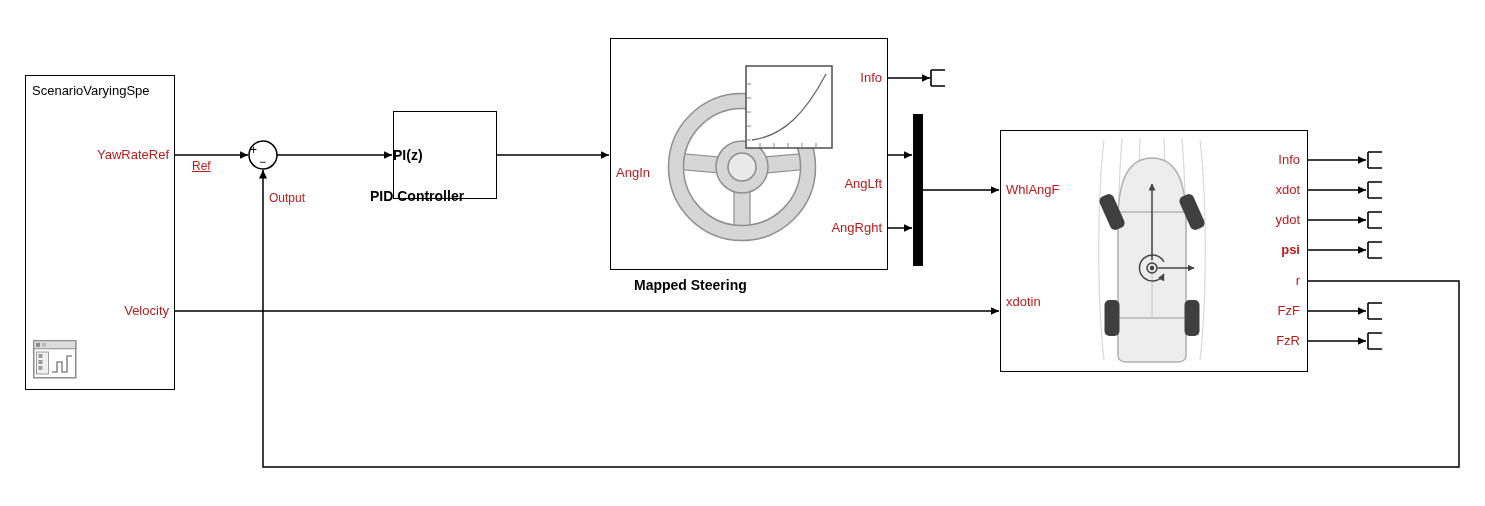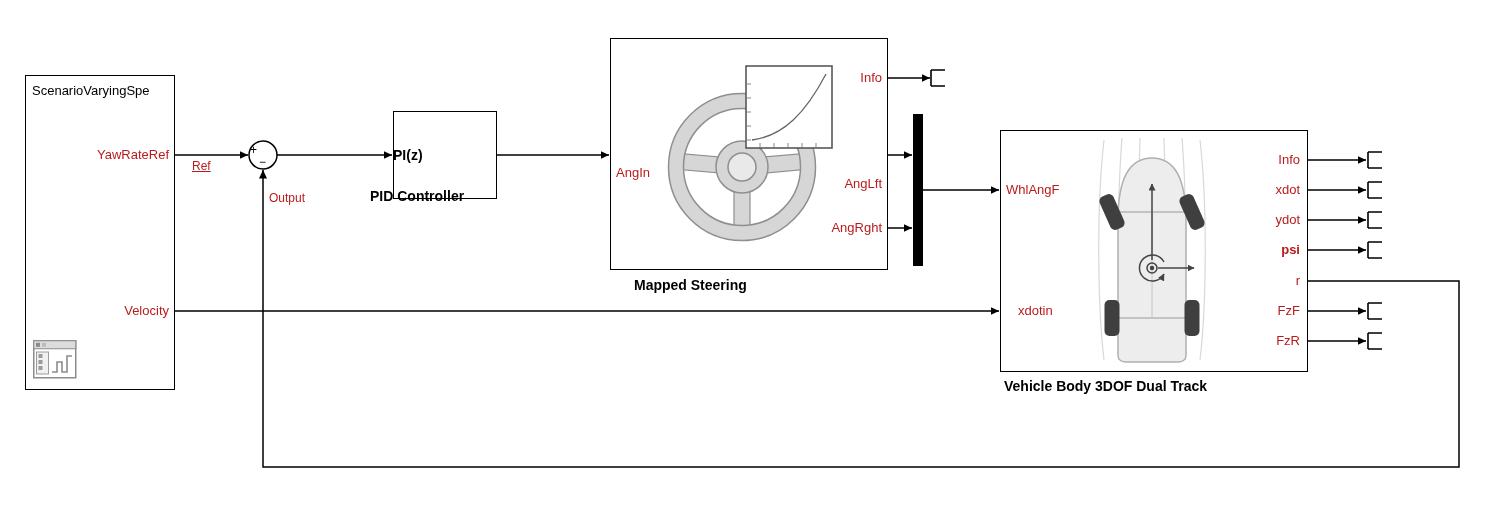--- a/index.html
+++ b/index.html
@@ -154,23 +154,22 @@
   <span class="caption" style="left:393px; top:147px; width:104px; font-size:14px;">PI(z)</span>
   <span class="caption" style="left:370px; top:188px; width:150px;">PID Controller</span>
 
   <span class="lbl" style="left:616px; top:146px;margin-top:19px;">AngIn</span>
   <span class="lbl right" style="left:772px; top:70px; width:110px;">Info</span>
   <span class="lbl right" style="left:772px; top:147px; width:110px;margin-top:29px;">AngLft</span>
   <span class="lbl right" style="left:772px; top:220px; width:110px;">AngRght</span>
   <span class="caption" style="left:634px; top:277px; width:230px;">Mapped Steering</span>
 
   <span class="lbl" style="left:1006px; top:182px;">WhlAngF</span>
-  <span class="lbl" style="left:1006px; top:303px;margin-left:12px;">xdotin</span>
+  <span class="lbl" style="left:1006px; top:294px;">xdotin</span>
   <span class="lbl right" style="left:1190px; top:152px; width:110px;">Info</span>
   <span class="lbl right" style="left:1190px; top:182px; width:110px;">xdot</span>
   <span class="lbl right" style="left:1190px; top:212px; width:110px;">ydot</span>
   <span class="lbl right" style="left:1190px; top:242px; width:110px;font-weight:bold;">psi</span>
   <span class="lbl right" style="left:1190px; top:273px; width:110px;">r</span>
   <span class="lbl right" style="left:1190px; top:303px; width:110px;">FzF</span>
   <span class="lbl right" style="left:1190px; top:333px; width:110px;">FzR</span>
-  <span class="caption" style="left:1004px; top:378px; width:300px;">Vehicle Body 3DOF Dual Track</span>
 
 </div>
 
 </body></html>

